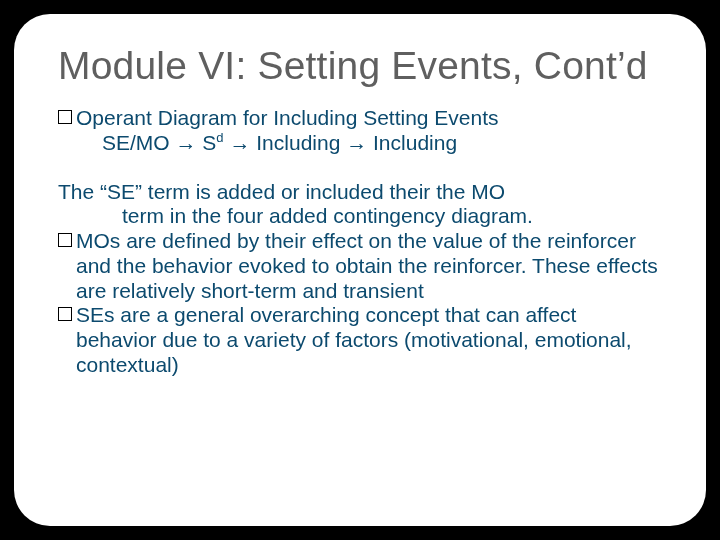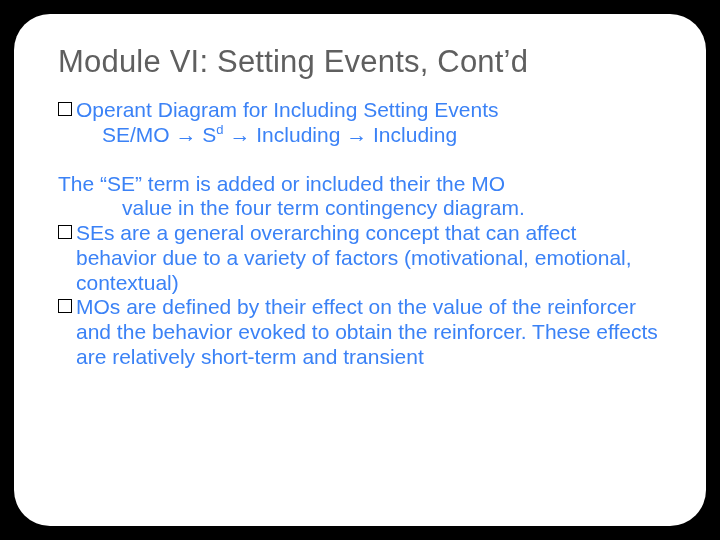--- a/index.html
+++ b/index.html
@@ -6,29 +6,29 @@
   html, body { width: 720px; height: 540px; background: #000; font-family: Arial, Helvetica, sans-serif; }
   .slide {
     position: absolute;
     top: 14px; left: 14px;
     width: 692px; height: 512px;
     background: #fff;
     border-radius: 36px;
     padding: 30px 44px 30px 44px;
   }
   .title {
-    font-size: 31px;
+    font-size: 39px;
     color: #5f5f5f;
     font-weight: 400;
     margin-bottom: 18px;
     letter-spacing: 0.2px;
   }
   .body {
     font-size: 21px;
-    color: #3b82f6;
+    color: #0c4a6e;
     line-height: 1.18;
   }
   .bullet-row {
     display: flex;
     align-items: flex-start;
   }
   .bullet-glyph {
     flex: 0 0 auto;
     width: 14px; height: 14px;
     border: 1.8px solid #000;
@@ -56,27 +56,27 @@
     </div>
 
     <div class="indent">
       <span>SE/MO </span><span>→</span><span> S</span><sup class="sd">d</sup><span> </span><span>→</span><span> Including </span><span>→</span><span> Including</span>
     </div>
 
     <div class="gap"></div>
 
     <div>
       <div>The “SE” term is added or included their the MO</div>
-      <div class="indent2">value in the four term contingency diagram.</div>
+      <div class="indent2">term in the four added contingency diagram.</div>
+    </div>
+
+    <div class="bullet-row">
+      <span class="bullet-glyph"></span>
+      <span class="bullet-text">MOs are defined by their effect on the value of the reinforcer and the behavior evoked to obtain the reinforcer.  These effects are relatively short-term and transient</span>
     </div>
 
     <div class="bullet-row">
       <span class="bullet-glyph"></span>
       <span class="bullet-text">SEs are a general overarching concept that can affect behavior due to a variety of factors (motivational, emotional, contextual)</span>
     </div>
 
-    <div class="bullet-row">
-      <span class="bullet-glyph"></span>
-      <span class="bullet-text">MOs are defined by their effect on the value of the reinforcer and the behavior evoked to obtain the reinforcer.  These effects are relatively short-term and transient</span>
-    </div>
-
   </div>
 </div>
 
 </body></html>

